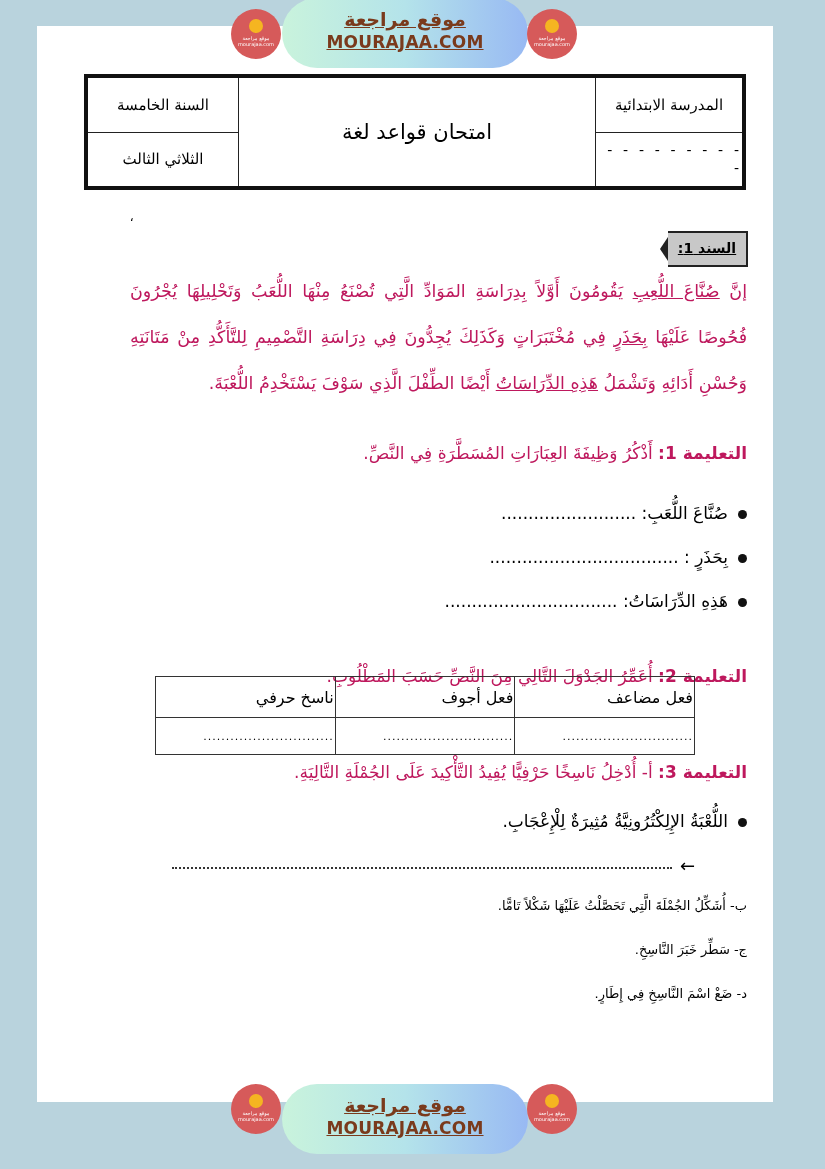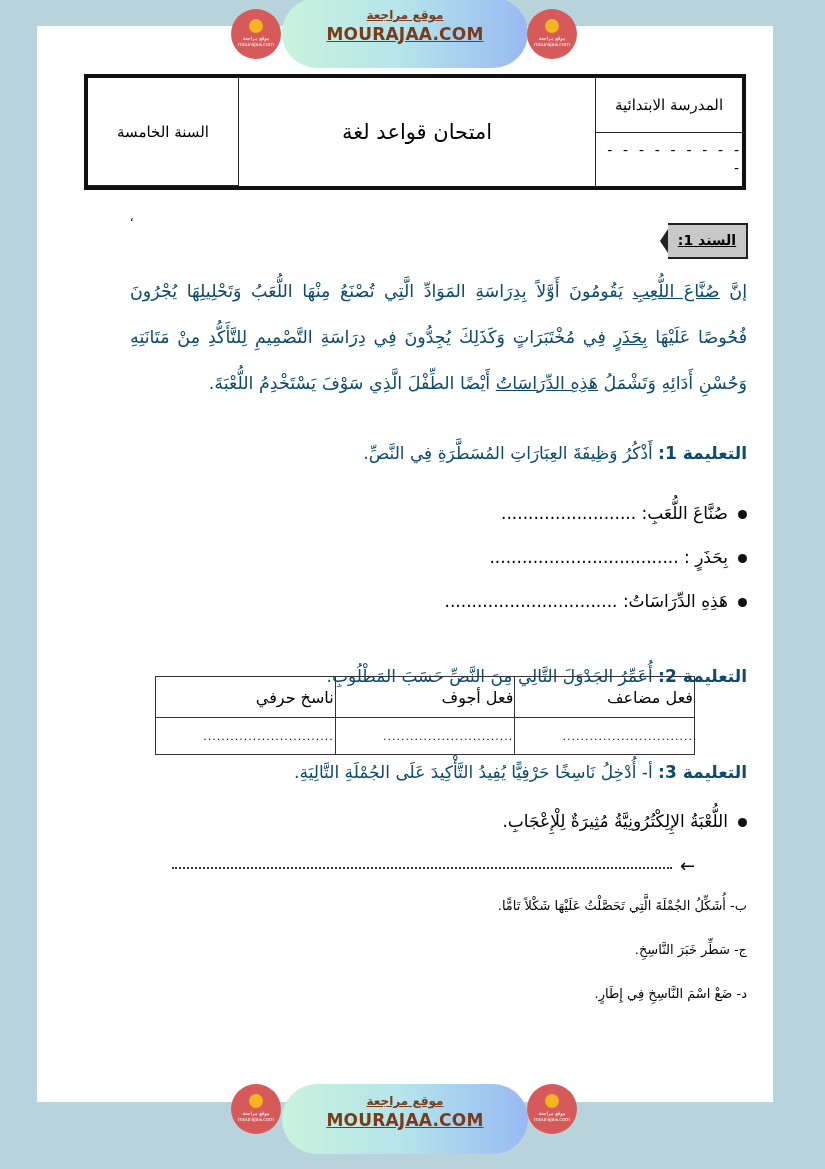--- a/index.html
+++ b/index.html
@@ -15,21 +15,21 @@
   
   .banner {
     position:absolute; left:282px; width:246px; height:70px;
     border-radius:35px;
     background:linear-gradient(90deg,#c9f3dc 0%,#b4e3ea 50%,#98b9f3 100%);
     text-align:center; color:#7a3a1c; font-weight:bold;
     font-family:"DejaVu Sans", sans-serif;
   }
   .banner.top { top:-2px; }
   .banner.bottom { top:1084px; }
-  .banner .ar { display:block; font-size:12px; margin-top:10px; text-decoration:underline; direction:rtl; }
+  .banner .ar { display:block; font-size:19px; margin-top:10px; text-decoration:underline; direction:rtl; }
   .banner .en { display:block; font-size:17px; margin-top:2px; text-decoration:underline; letter-spacing:0.2px; }
   .badge {
     position:absolute; width:50px; height:50px; border-radius:50%;
     background:#d65a5a; text-align:center;
   }
   .badge .dot {
     display:block; width:14px; height:14px; border-radius:50%; background:#f5b521;
     margin:10px auto 2px; font-size:6px; line-height:14px; color:#fff;
   }
   .badge .small { display:block; font-size:5px; color:#fff; line-height:6px; }
@@ -44,24 +44,24 @@
   }
   .hdr .col { display:flex; flex-direction:column; }
   .hdr .right { width:146px; border-left:1px solid #222; }
   .hdr .mid { flex:1; border-left:1px solid #222; display:flex; align-items:center; justify-content:center; font-size:21px; font-family:"DejaVu Sans", sans-serif; }
   .hdr .left { width:150px; }
   .hdr .cell { flex:1; display:flex; align-items:center; justify-content:center; font-size:15px; }
   .hdr .right .cell:first-child { border-bottom:1px solid #222; }
   .hdr .left .cell:first-child { border-bottom:1px solid #222; }
   .dashes { letter-spacing:3px; font-size:14px; }
 
-  .content { position:absolute; left:130px; right:78px; direction:rtl; color:#0c4a6e; font-family:"DejaVu Sans", sans-serif; }
+  .content { position:absolute; left:130px; right:78px; direction:rtl; color:#be185d; font-family:"DejaVu Sans", sans-serif; }
   .tick { position:absolute; left:130px; top:216px; font-size:12px; }
   .tag {
-    position:absolute; left:660px; top:223px; width:88px; height:28px;
+    position:absolute; left:660px; top:231px; width:88px; height:28px;
   }
   .tag .shape {
     position:absolute; right:0; top:0; width:78px; height:32px;
     background:#c8c8c8; border:2px solid #222; border-left:none;
     font-weight:bold; font-size:14px; text-align:center; line-height:30px;
     direction:rtl; text-decoration:underline;
   }
   .tag .arrow {
     position:absolute; left:0; top:0; width:0; height:0;
     border-top:18px solid transparent; border-bottom:18px solid transparent;
@@ -108,20 +108,21 @@
   </div>
 
 <div class="hdr">
   <div class="col right">
     <div class="cell">المدرسة الابتدائية</div>
     <div class="cell dashes">- - - - - - - - - -</div>
   </div>
   <div class="mid">امتحان قواعد لغة</div>
   <div class="col left">
     <div class="cell">السنة الخامسة</div>
+    <div class="cell">الثلاثي الثالث</div>
   </div>
 </div>
 
 <span class="tick">ʻ</span>
 
 <div class="tag">
   <span class="arrow"></span>
   <span class="shape">السند 1:</span>
 </div>
 

